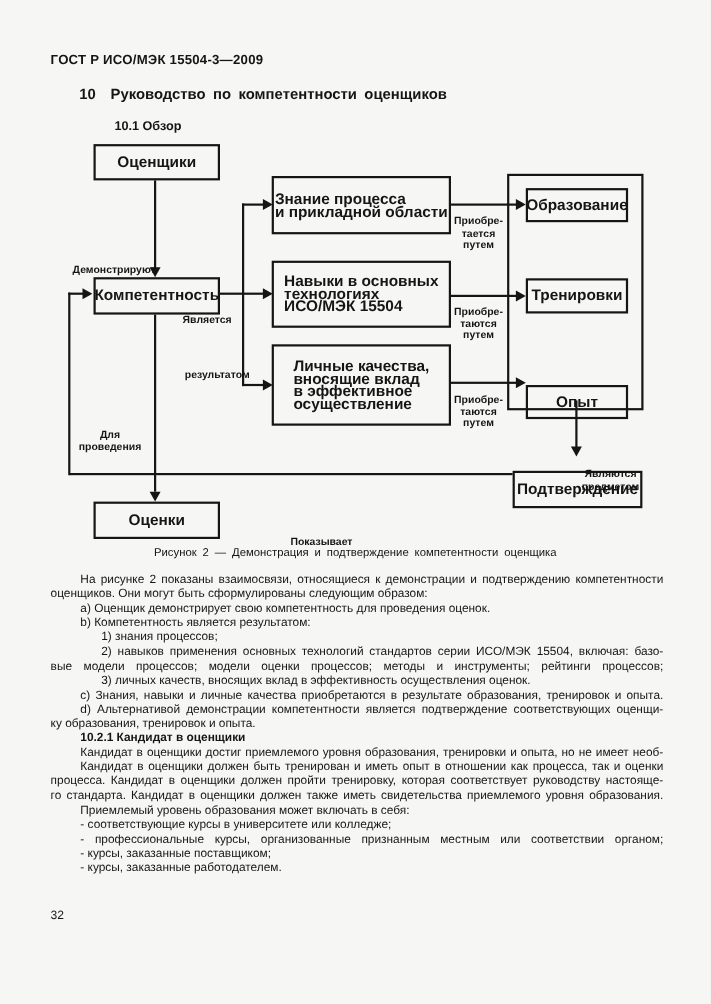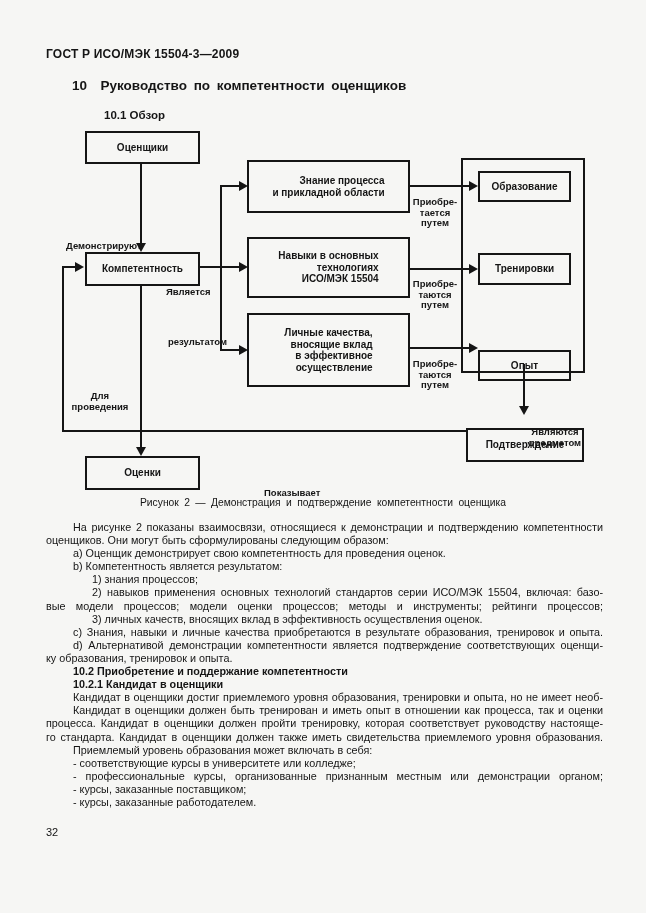--- a/index.html
+++ b/index.html
@@ -8,21 +8,21 @@
   .page {
     position:relative; width:646px; height:913px; margin:0 auto;
     background:var(--paper); color:var(--ink);
     font-family:"Liberation Sans", sans-serif; overflow:hidden;
   }
   .std-header { position:absolute; left:46px; top:47px; font-size:12px; font-weight:bold; letter-spacing:.2px; }
   .h1 { position:absolute; left:72px; top:78px; font-size:13.5px; font-weight:bold; word-spacing:3px; white-space:pre; }
   .h2 { position:absolute; left:72px; top:109px; font-size:11.5px; font-weight:bold;margin-left:32px; }
 
   .box { position:absolute; border:2px solid var(--ink); display:flex; align-items:center; justify-content:center;
-         text-align:right; font-weight:bold; font-size:10px; line-height:11.5px; white-space:pre-line; }
+         text-align:left; font-weight:bold; font-size:14px; line-height:11.5px; white-space:pre-line; }
   .group { position:absolute; border:2px solid var(--ink); }
   .lbl { position:absolute; font-weight:bold; font-size:9.5px; line-height:10.5px; white-space:pre-line;margin-top:48px; }
   .lbl.c { text-align:center; }
   .hline, .vline { position:absolute; background:var(--ink); }
   .arr-r { position:absolute; width:0; height:0; border-top:5px solid transparent; border-bottom:5px solid transparent; border-left:9px solid var(--ink); }
   .arr-d { position:absolute; width:0; height:0; border-left:5px solid transparent; border-right:5px solid transparent; border-top:9px solid var(--ink); }
 
   .caption { position:absolute; left:0; top:497px; width:646px; text-align:center; font-size:10.3px; word-spacing:2.5px; }
 
   .body-text { position:absolute; left:46px; top:521px; width:557px; font-size:10.8px; }
@@ -117,28 +117,27 @@
     <div class="bl">оценщиков. Они могут быть сформулированы следующим образом:</div>
     <div class="bl ind">a) Оценщик демонстрирует свою компетентность для проведения оценок.</div>
     <div class="bl ind">b) Компетентность является результатом:</div>
     <div class="bl ind2">1) знания процессов;</div>
     <div class="bl ind2 just">2) навыков применения основных технологий стандартов серии ИСО/МЭК 15504, включая: базо-</div>
     <div class="bl just">вые модели процессов; модели оценки процессов; методы и инструменты; рейтинги процессов;</div>
     <div class="bl ind2">3) личных качеств, вносящих вклад в эффективность осуществления оценок.</div>
     <div class="bl ind just">c) Знания, навыки и личные качества приобретаются в результате образования, тренировок и опыта.</div>
     <div class="bl ind just">d) Альтернативой демонстрации компетентности является подтверждение соответствующих оценщи-</div>
     <div class="bl">ку образования, тренировок и опыта.</div>
-    <div class="bl ind b">10.2 Приобретение и поддержание компетентности</div>
     <div class="bl ind b">10.2.1 Кандидат в оценщики</div>
     <div class="bl ind just">Кандидат в оценщики достиг приемлемого уровня образования, тренировки и опыта, но не имеет необ-</div>
     <div class="bl ind just">Кандидат в оценщики должен быть тренирован и иметь опыт в отношении как процесса, так и оценки</div>
     <div class="bl just">процесса. Кандидат в оценщики должен пройти тренировку, которая соответствует руководству настояще-</div>
     <div class="bl just">го стандарта. Кандидат в оценщики должен также иметь свидетельства приемлемого уровня образования.</div>
     <div class="bl ind">Приемлемый уровень образования может включать в себя:</div>
     <div class="bl ind">- соответствующие курсы в университете или колледже;</div>
-    <div class="bl ind just">- профессиональные курсы, организованные признанным местным или демонстрации органом;</div>
+    <div class="bl ind just">- профессиональные курсы, организованные признанным местным или соответствии органом;</div>
     <div class="bl ind">- курсы, заказанные поставщиком;</div>
     <div class="bl ind">- курсы, заказанные работодателем.</div>
   </div>
 
   <div class="pagenum">32</div>
 
 </div>
 
 </body></html>

